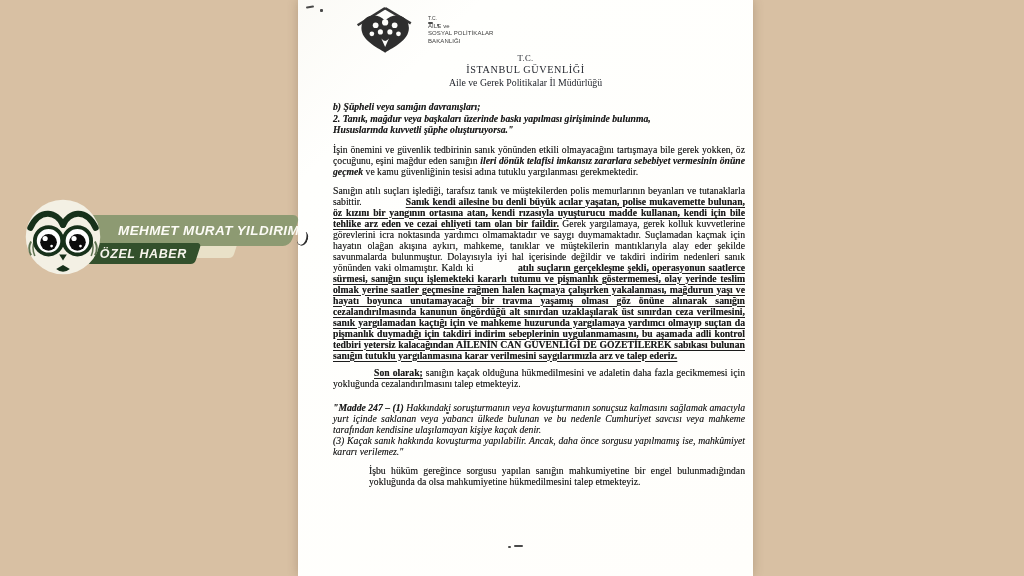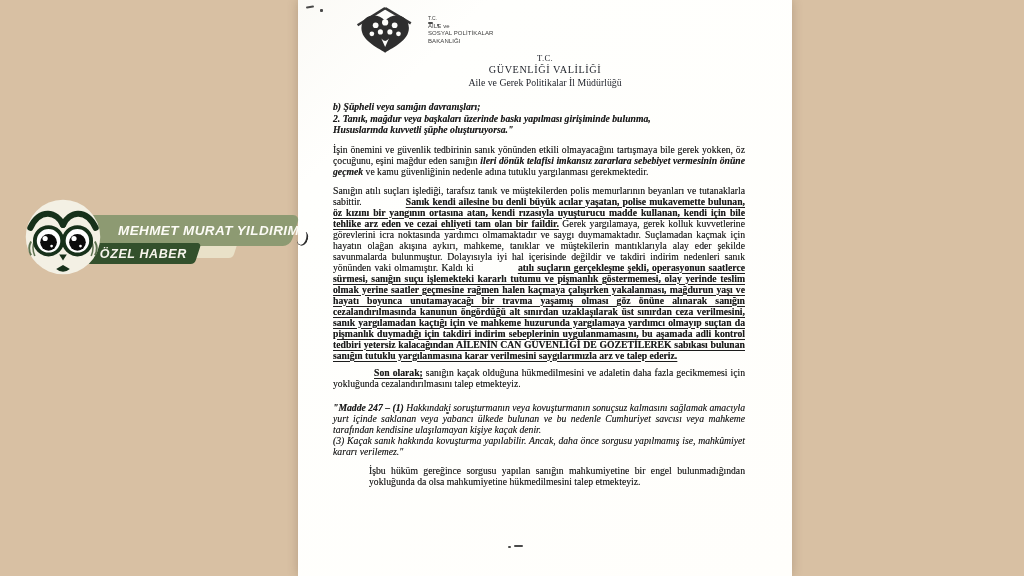--- a/index.html
+++ b/index.html
@@ -5,21 +5,21 @@
   html,body{margin:0;padding:0;}
   .stage{
     position:relative;
     width:1024px;height:576px;
     background:#d8c0a3;
     overflow:hidden;
     font-family:"Liberation Serif","DejaVu Serif",serif;
   }
   
   .doc{
-    position:absolute;left:298px;top:0;width:494px;height:576px;
+    position:absolute;left:298px;top:0;width:455px;height:576px;
     background:linear-gradient(135deg,#fbfaf6 0%,#fffffd 18%,#fffefb 100%);
     box-shadow:0 0 10px rgba(90,70,45,.28);
     color:#1c1c1c;
   }
   .ministry-logo{position:absolute;left:52px;top:5px;width:76px;height:50px;}
   .ministry-caption{
     position:absolute;left:130px;top:15px;width:90px;
     font-family:"Liberation Sans",sans-serif;
     font-size:6px;line-height:7.6px;color:#3c3c3c;letter-spacing:.1px;
   }
@@ -101,32 +101,32 @@
     </svg>
     <div class="ministry-caption">
       <div class="c1">T.C.</div>
       <div>AİLE ve</div>
       <div>SOSYAL POLİTİKALAR</div>
       <div>BAKANLIĞI</div>
     </div>
 
     <div class="doc-heading">
       <div class="h-tc">T.C.</div>
-      <div class="h-valilik">GÜVENLİĞİ VALİLİĞİ</div>
+      <div class="h-valilik">İSTANBUL GÜVENLİĞİ</div>
       <div class="h-mudurluk">Aile ve Gerek Politikalar İl Müdürlüğü</div>
     </div>
 
     <div class="doc-body">
       <div class="quote">
         <div>b) Şüpheli veya sanığın davranışları;</div>
         <div>2. Tanık, mağdur veya başkaları üzerinde baskı yapılması girişiminde bulunma,</div>
         <div>Hususlarında kuvvetli şüphe oluşturuyorsa."</div>
       </div>
 
-      <p class="para"><span class="">İşin önemini ve güvenlik tedbirinin sanık yönünden etkili olmayacağını tartışmaya bile gerek yokken, öz çocuğunu, eşini mağdur eden sanığın </span><span class="sb si">ileri dönük telafisi imkansız zararlara sebebiyet vermesinin önüne geçmek</span><span class=""> ve kamu güvenliğinin nedenle adına tutuklu yargılanması gerekmektedir.</span></p>
+      <p class="para"><span class="">İşin önemini ve güvenlik tedbirinin sanık yönünden etkili olmayacağını tartışmaya bile gerek yokken, öz çocuğunu, eşini mağdur eden sanığın </span><span class="sb si">ileri dönük telafisi imkansız zararlara sebebiyet vermesinin önüne geçmek</span><span class=""> ve kamu güvenliğinin tesisi adına tutuklu yargılanması gerekmektedir.</span></p>
 
       <p class="para p2"><span class="">Sanığın atılı suçları işlediği, tarafsız tanık ve müştekilerden polis memurlarının beyanları ve tutanaklarla sabittir. </span><span class="sb su">Sanık kendi ailesine bu denli büyük acılar yaşatan, polise mukavemette bulunan, öz kızını bir yangının ortasına atan, kendi rızasıyla uyuşturucu madde kullanan, kendi için bile tehlike arz eden ve cezai ehliyeti tam olan bir faildir.</span><span class=""> Gerek yargılamaya, gerek kolluk kuvvetlerine görevlerini icra noktasında yardımcı olmamaktadır ve saygı duymamaktadır. Suçlamadan kaçmak için hayatın olağan akışına aykırı, mahkeme, tanıklar ve müştekilerin mantıklarıyla alay eder şekilde savunmalarda bulunmuştur. Dolayısıyla iyi hal içerisinde değildir ve takdiri indirim nedenleri sanık yönünden vaki olmamıştır. Kaldı ki </span><span class="sb su">atılı suçların gerçekleşme şekli, operasyonun saatlerce sürmesi, sanığın suçu işlemekteki kararlı tutumu ve pişmanlık göstermemesi, olay yerinde teslim olmak yerine saatler geçmesine rağmen halen kaçmaya çalışırken yakalanması, mağdurun yaşı ve hayatı boyunca unutamayacağı bir travma yaşamış olması göz önüne alınarak sanığın cezalandırılmasında kanunun öngördüğü alt sınırdan uzaklaşılarak üst sınırdan ceza verilmesini, sanık yargılamadan kaçtığı için ve mahkeme huzurunda yargılamaya yardımcı olmayıp suçtan da pişmanlık duymadığı için takdiri indirim sebeplerinin uygulanmamasını, bu aşamada adli kontrol tedbiri yetersiz kalacağından AİLENİN CAN GÜVENLİĞİ DE GÖZETİLEREK sabıkası bulunan sanığın tutuklu yargılanmasına karar verilmesini saygılarımızla arz ve talep ederiz.</span></p>
 
       <p class="para son"><span class="sb su">Son olarak;</span><span class=""> sanığın kaçak olduğuna hükmedilmesini ve adaletin daha fazla gecikmemesi için yokluğunda cezalandırılmasını talep etmekteyiz.</span></p>
 
       <div class="madde">
         <p><span class="sb si">"Madde 247 – (1) </span><span class="si">Hakkındaki soruşturmanın veya kovuşturmanın sonuçsuz kalmasını sağlamak amacıyla yurt içinde saklanan veya yabancı ülkede bulunan ve bu nedenle Cumhuriyet savcısı veya mahkeme tarafından kendisine ulaşılamayan kişiye kaçak denir.</span></p>
         <p><span class="si">(3) Kaçak sanık hakkında kovuşturma yapılabilir. Ancak, daha önce sorgusu yapılmamış ise, mahkûmiyet kararı verilemez."</span></p>
       </div>
 

